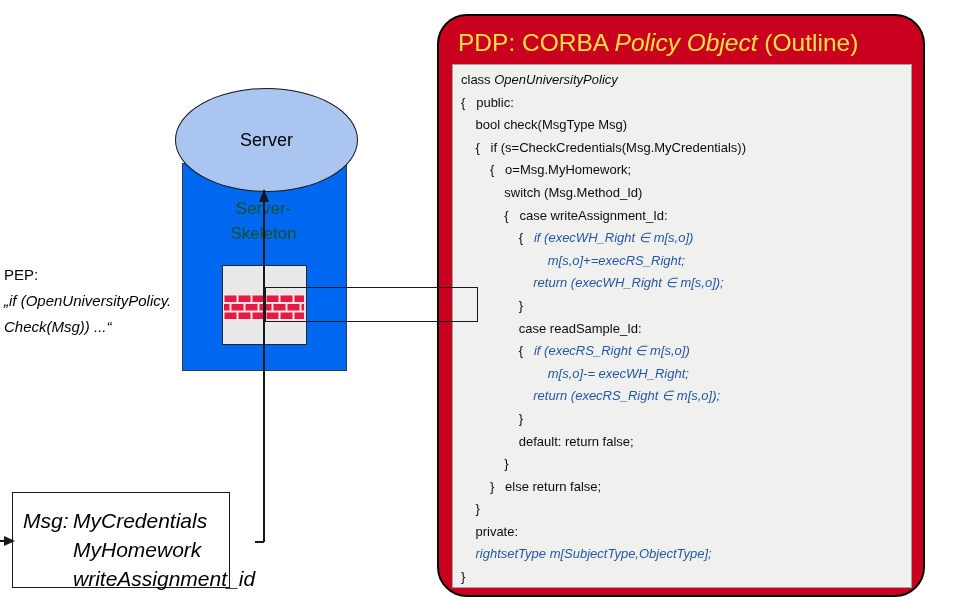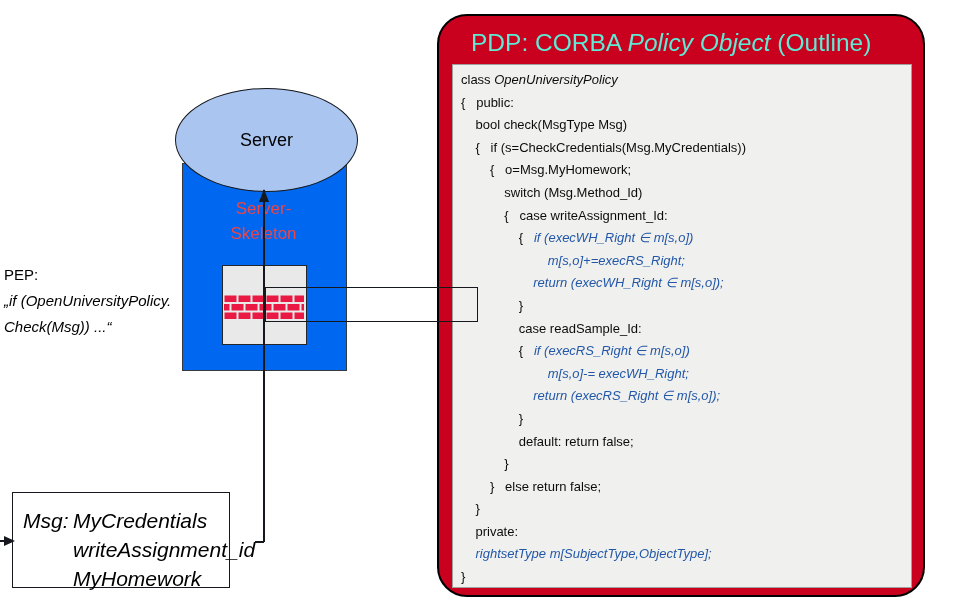--- a/index.html
+++ b/index.html
@@ -27,21 +27,21 @@
     background: var(--server-fill);
     border: 1.5px solid #15181c;
     border-radius: 50%;
     z-index: 2;
     display: flex; align-items: center; justify-content: center;
     font-size: 18px; color: #000;
   }
   .skeleton-label {
     position: absolute; left: 182px; top: 196px;
     width: 163px; text-align: center;
-    color: #ef4444; font-size: 17px; line-height: 25px;
+    color: #14532d; font-size: 17px; line-height: 25px;
     z-index: 3;
   }
   .brick-box {
     position: absolute; left: 222px; top: 265px;
     width: 83px; height: 78px;
     background: var(--box-gray);
     border: 1.5px solid #23272b;
     z-index: 4;
   }
   .brick-band {
@@ -100,22 +100,22 @@
   .pdp-box {
     position: absolute; left: 437px; top: 14px;
     width: 488px; height: 583px;
     background: var(--pdp-red);
     border: 2px solid #000000;
     border-radius: 30px;
     z-index: 20;
     box-sizing: border-box;
   }
   .pdp-title {
-    position: absolute; left: 32px; top: 13px;
-    color: #5eead4; font-size: 24.5px; white-space: nowrap;
+    position: absolute; left: 19px; top: 13px;
+    color: #fde047; font-size: 24.5px; white-space: nowrap;
   }
   .pdp-title .it { font-style: italic; }
   .code-box {
     position: absolute; left: 13px; top: 48px;
     width: 460px; height: 524px;
     background: var(--code-bg);
     border: 1px solid #a0a0a0;
     box-sizing: border-box;
     padding: 4px 0 0 8px;
     overflow: hidden;
@@ -172,22 +172,22 @@
   <div class="pep-text">
     <div>PEP:</div>
     <div class="it">„if (OpenUniversityPolicy.</div>
     <div class="it">Check(Msg)) ...“</div>
   </div>
 
   <div class="msg-box">
     <div class="msg-label">Msg:</div>
     <div class="msg-values">
       <div>MyCredentials</div>
+      <div>MyHomework</div>
       <div>writeAssignment_id</div>
-      <div>MyHomework</div>
     </div>
   </div>
   <div class="msg-arrow-line"></div>
   <div class="msg-arrow-head"></div>
   <div class="msg-connector"></div>
 
   <div class="pdp-box">
     <div class="pdp-title">
       <span>PDP: CORBA </span><span class="it">Policy Object</span><span> (Outline)</span>
     </div>

